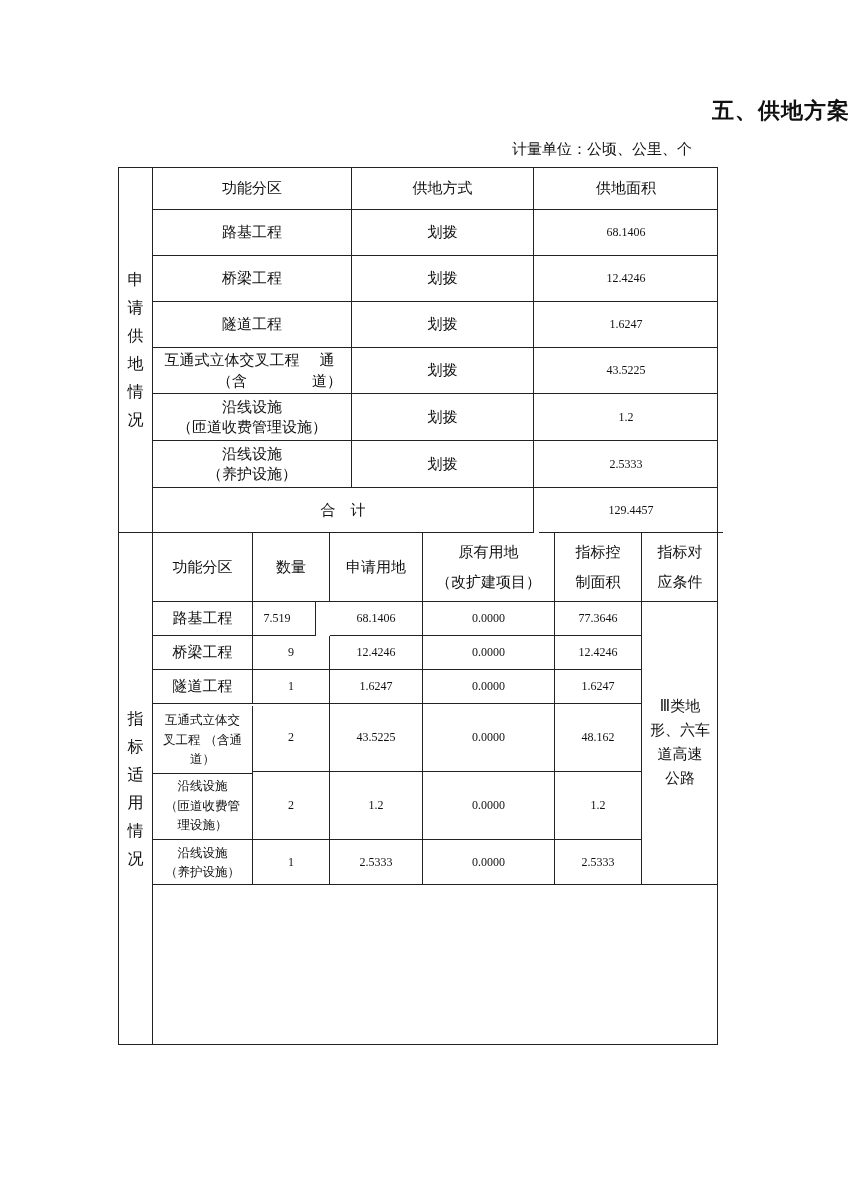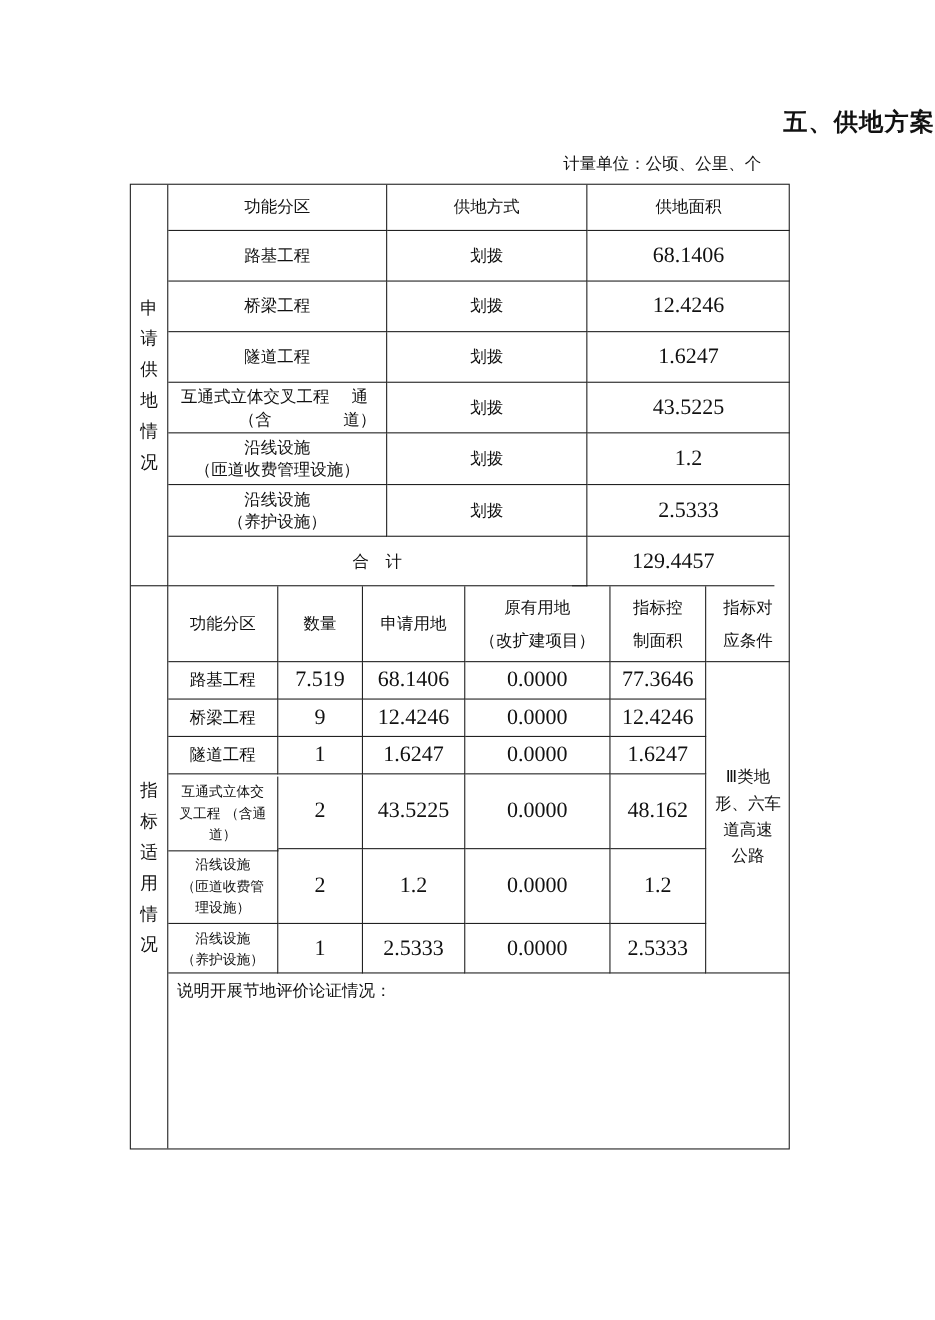--- a/index.html
+++ b/index.html
@@ -3,21 +3,21 @@
 <meta charset="utf-8">
 <style>
   html, body { margin:0; padding:0; background:#fff; }
   body { width:850px; height:1200px; position:relative; font-family:"DejaVu Serif","Liberation Serif",serif; color:#111; }
   .title { position:absolute; left:0; width:850px; top:96px; text-align:right; font-size:22px; font-weight:bold; font-family:"DejaVu Sans","Liberation Sans",sans-serif; letter-spacing:1px; }
   .unit { position:absolute; right:158px; top:140px; font-size:15px; font-family:"DejaVu Sans","Liberation Sans",sans-serif; }
   .sheet { position:absolute; left:118px; top:167px; width:600px; height:878px; border:1.5px solid #222; box-sizing:border-box; }
   .side { position:absolute; left:0; width:34px; border-right:1.5px solid #222; box-sizing:border-box; display:flex; flex-direction:column; align-items:center; justify-content:center; font-size:16px; font-family:"DejaVu Sans","Liberation Sans",sans-serif; line-height:1; }
   .side span { display:block; margin:6px 0; }
   .cell { position:absolute; box-sizing:border-box; border-right:1.2px solid #222; border-bottom:1.2px solid #222; display:flex; align-items:center; justify-content:center; text-align:center; font-size:15px; font-family:"DejaVu Sans","Liberation Sans",sans-serif; line-height:1.35; padding:0 4px; }
-  .num { font-family:"Liberation Serif","DejaVu Serif",serif; font-size:20px; }
+  .num { font-family:"Liberation Serif","DejaVu Serif",serif; font-size:12px; }
   .small { font-size:12.5px; line-height:1.55; }
   .note { position:absolute; left:34px; top:717px; width:565px; height:160px; box-sizing:border-box; font-size:15px; font-family:"DejaVu Sans","Liberation Sans",sans-serif; padding:6px 8px; }
 </style>
 </head>
 <body>
 
 <div class="title">五、供地方案</div>
 <div class="unit">计量单位：公顷、公里、个</div>
 
 <div class="sheet">
@@ -62,21 +62,21 @@
   <div class="cell num" style="left:415px;top:226px;width:184px;height:47px;border-right:none;">1.2</div>
 
   <div class="cell" style="left:34px;top:273px;width:199px;height:47px;flex-direction:column;">
     <div>沿线设施</div>
     <div>（养护设施）</div>
   </div>
   <div class="cell" style="left:233px;top:273px;width:182px;height:47px;">划拨</div>
   <div class="cell num" style="left:415px;top:273px;width:184px;height:47px;border-right:none;">2.5333</div>
 
   <div class="cell" style="left:34px;top:320px;width:381px;height:45px;border-bottom:1.5px solid #222;">合　计</div>
-  <div class="cell num" style="left:401px;top:320px;width:184px;height:45px;border-right:none;border-bottom:1.5px solid #222;">129.4457</div>
+  <div class="cell num" style="left:420px;top:320px;width:184px;height:45px;border-right:none;border-bottom:1.5px solid #222;">129.4457</div>
 
   <div class="side" style="top:365px;height:511px;">
     <span>指</span>
     <span>标</span>
     <span>适</span>
     <span>用</span>
     <span>情</span>
     <span>况</span>
   </div>
 
@@ -90,21 +90,21 @@
   <div class="cell" style="left:436px;top:365px;width:87px;height:69px;flex-direction:column;line-height:2;">
     <div>指标控</div>
     <div>制面积</div>
   </div>
   <div class="cell" style="left:523px;top:365px;width:76px;height:69px;border-right:none;flex-direction:column;line-height:2;">
     <div>指标对</div>
     <div>应条件</div>
   </div>
 
   <div class="cell" style="left:34px;top:434px;width:100px;height:34px;">路基工程</div>
-  <div class="cell num" style="left:134px;top:434px;width:77px;height:34px;text-align:right;">7.519</div>
+  <div class="cell num" style="left:120px;top:434px;width:77px;height:34px;text-align:right;">7.519</div>
   <div class="cell num" style="left:211px;top:434px;width:93px;height:34px;">68.1406</div>
   <div class="cell num" style="left:304px;top:434px;width:132px;height:34px;">0.0000</div>
   <div class="cell num" style="left:436px;top:434px;width:87px;height:34px;">77.3646</div>
 
   <div class="cell" style="left:34px;top:468px;width:100px;height:34px;">桥梁工程</div>
   <div class="cell num" style="left:134px;top:468px;width:77px;height:34px;">9</div>
   <div class="cell num" style="left:211px;top:468px;width:93px;height:34px;">12.4246</div>
   <div class="cell num" style="left:304px;top:468px;width:132px;height:34px;">0.0000</div>
   <div class="cell num" style="left:436px;top:468px;width:87px;height:34px;">12.4246</div>
 
@@ -143,16 +143,13 @@
   <div class="cell num" style="left:304px;top:672px;width:132px;height:45px;">0.0000</div>
   <div class="cell num" style="left:436px;top:672px;width:87px;height:45px;">2.5333</div>
 
   <div class="cell" style="left:523px;top:434px;width:76px;height:283px;border-right:none;flex-direction:column;justify-content:flex-start;padding-top:92px;line-height:1.6;">
     <div>Ⅲ类地</div>
     <div>形、六车</div>
     <div>道高速</div>
     <div>公路</div>
   </div>
 
-  <div class="note">
-    <div>说明开展节地评价论证情况：</div>
-  </div>
 </div>
 
 </body></html>

